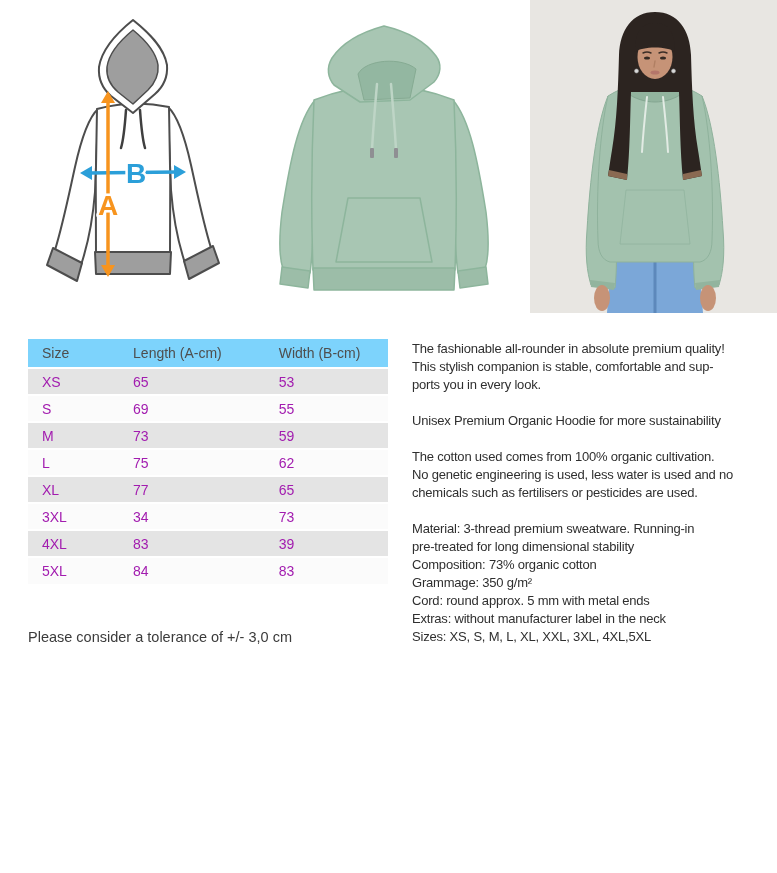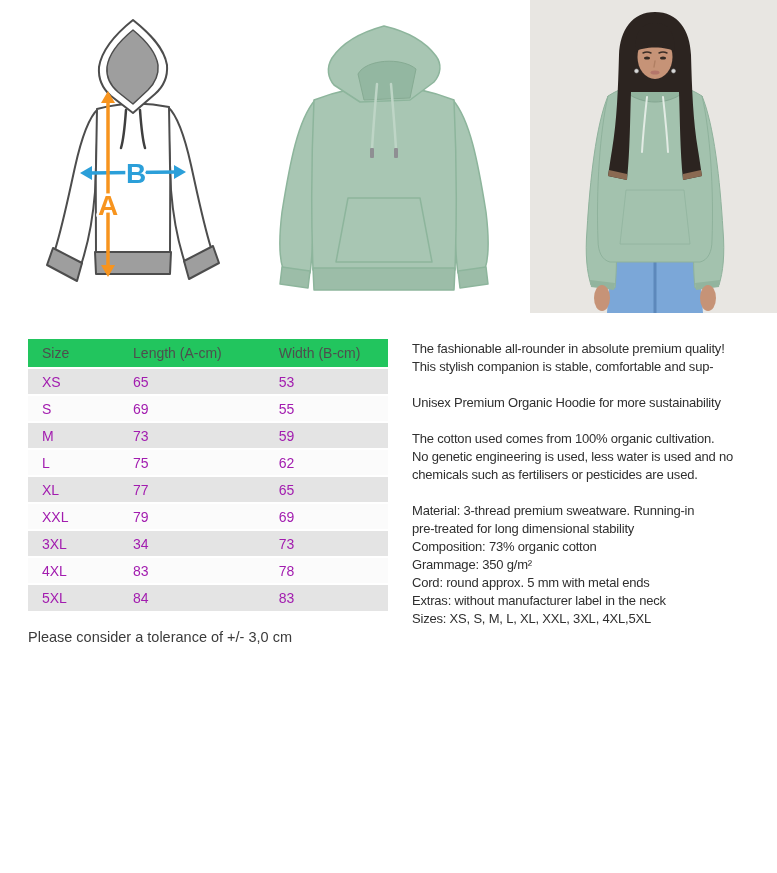--- a/index.html
+++ b/index.html
@@ -32,21 +32,21 @@
   
   .size-table {
     position: absolute;
     left: 28px; top: 339px;
     width: 360px;
     border-collapse: collapse;
     table-layout: fixed;
     font-size: 14px;
   }
   .size-table th {
-    background: #22c55e;
+    background: #7dd3fc;
     color: #4e4e4e;
     font-weight: normal;
     text-align: left;
     height: 29px;
   }
   .size-table td {
     color: #a21caf;
     height: 27px;
   }
   .size-table tr > *:nth-child(1) { width: 101px; padding-left: 14px; }
@@ -245,48 +245,44 @@
         <td>L</td>
         <td>75</td>
         <td>62</td>
       </tr>
       <tr>
         <td>XL</td>
         <td>77</td>
         <td>65</td>
       </tr>
       <tr>
-        <td>XXL</td>
-        <td>79</td>
-        <td>69</td>
-      </tr>
-      <tr>
         <td>3XL</td>
         <td>34</td>
         <td>73</td>
       </tr>
       <tr>
         <td>4XL</td>
         <td>83</td>
-        <td>78</td>
+        <td>39</td>
       </tr>
       <tr>
         <td>5XL</td>
         <td>84</td>
         <td>83</td>
       </tr>
     </tbody>
   </table>
 
   <div class="tolerance">Please consider a tolerance of +/- 3,0 cm</div>
 
   <div class="description">
     <div class="para">
       <div class="line">The fashionable all-rounder in absolute premium quality!</div>
       <div class="line">This stylish companion is stable, comfortable and sup-</div>
+      <div class="line">ports you in every look.</div>
     </div>
     <div class="para">
       <div class="line">Unisex Premium Organic Hoodie for more sustainability</div>
     </div>
     <div class="para">
       <div class="line">The cotton used comes from 100% organic cultivation.</div>
       <div class="line">No genetic engineering is used, less water is used and no</div>
       <div class="line">chemicals such as fertilisers or pesticides are used.</div>
     </div>
     <div class="para">

